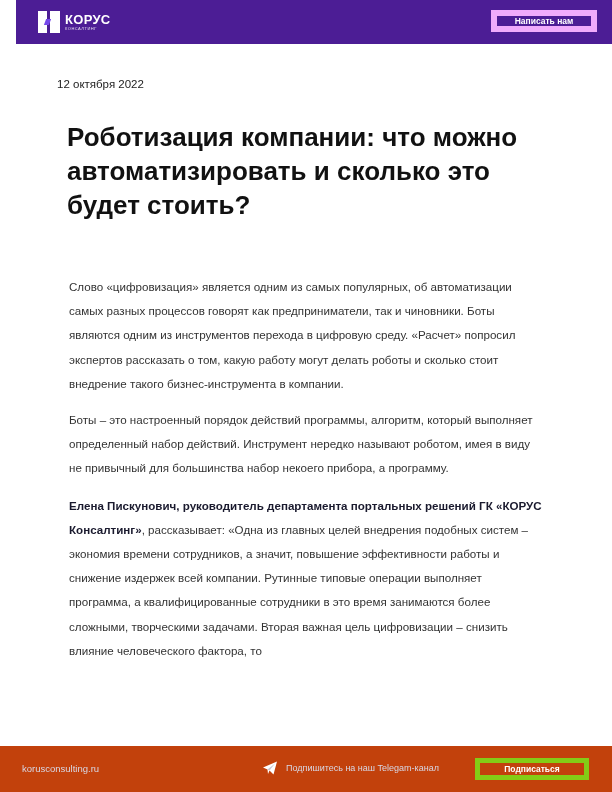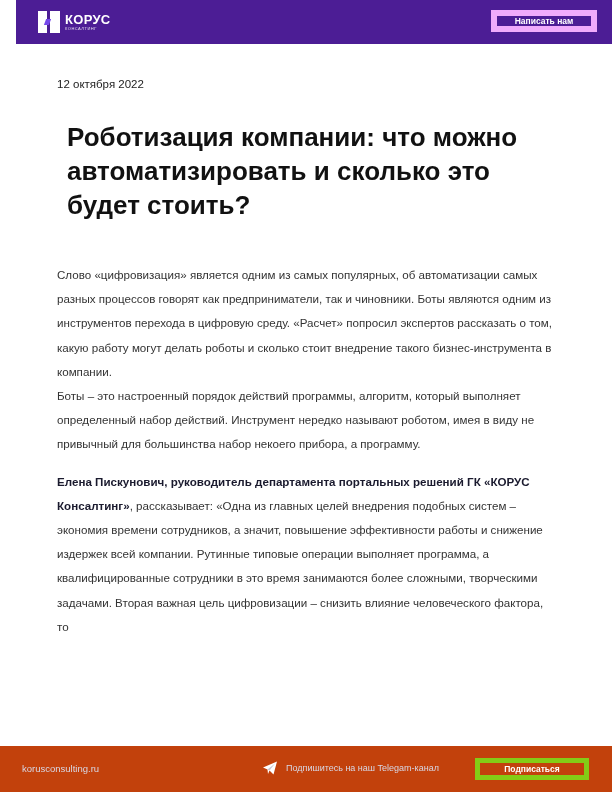--- a/index.html
+++ b/index.html
@@ -31,21 +31,21 @@
   .date { position: absolute; left: 57px; top: 78px; font-size: 11.5px; color: #222; }
   .title {
     position: absolute; left: 67px; top: 120px; width: 500px;
     font-size: 26px; font-weight: bold; line-height: 34px; color: #111;
     margin: 0;
   }
   .body-text {
     position: absolute; left: 57px; top: 263px; width: 500px;
     font-size: 11.6px; line-height: 24.2px; color: #333;
   }
-  .body-text p { margin: 0; }
+  .body-text p { margin: 12px; }
   .body-text p.gap { margin-top: 13px; }
   .body-text b { color: #1a1a2e; }
   .footer {
     position: absolute; left: 0; top: 746px; width: 612px; height: 46px;
     background: #c2410c;
   }
   .site { position: absolute; left: 22px; top: 17px; color: #d8d8e6; font-size: 9.5px; }
   .tg { position: absolute; left: 262px; top: 14px; display: flex; align-items: center; }
   .tg-icon { width: 16px; height: 16px; }
   .tg-label { color: #d8d8e6; font-size: 9px; margin-left: 8px; }

